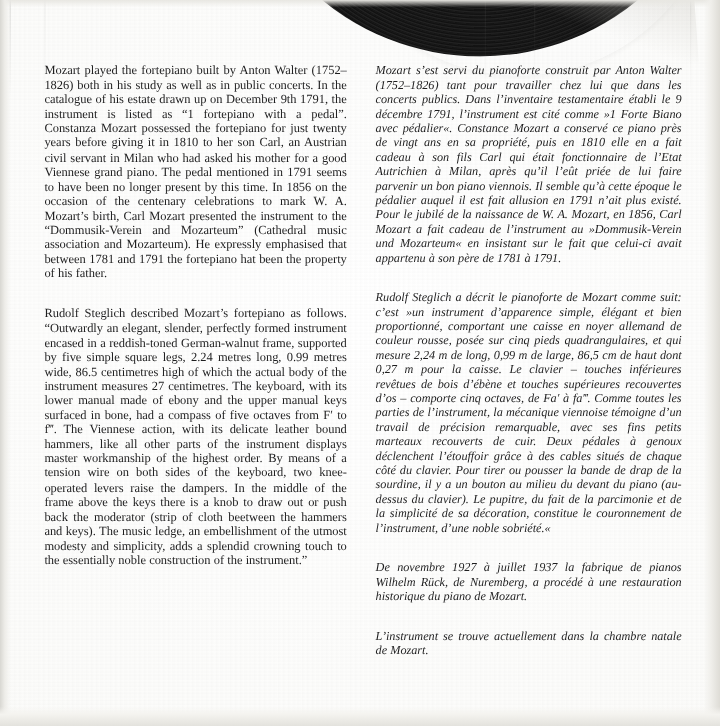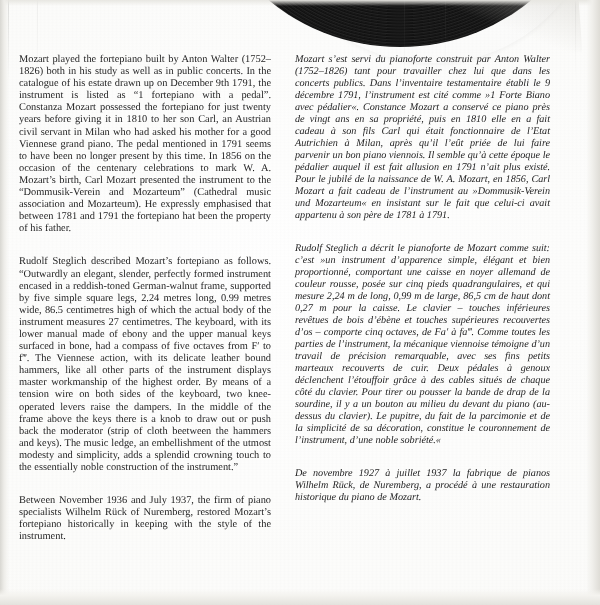--- a/index.html
+++ b/index.html
@@ -109,21 +109,21 @@
     background: linear-gradient(180deg, rgba(150,150,148,0.30), rgba(150,150,148,0));
   }
 
   
   .columns {
     position: absolute;
     left: 0; right: 0;
     top: 54px;
     display: flex;
     gap: 24px;
-    padding: 0 34px 0 19px;
+    padding: 0 34px 0 37px;
     box-sizing: border-box;
   }
   .col {
     width: 252px;
     flex: 0 0 252px;
   }
   .col-fr { width: 255px; flex: 0 0 255px; font-style: italic; }
 
   p.para {
     margin: 0 0 15px 0;
@@ -166,27 +166,27 @@
     <div class="scan-streak" style="left:404px; opacity:.35;"></div>
     <div class="scan-streak" style="left:445px; opacity:.30;"></div>
     <div class="scan-streak" style="left:575px; opacity:.5;"></div>
   </div>
 
   <div class="columns">
 
     <div class="col col-en">
       <p class="para gap-lg">Mozart played the fortepiano built by Anton Walter (1752–1826) both in his study as well as in public concerts. In the catalogue of his estate drawn up on December 9th 1791, the instrument is listed as “1 fortepiano with a pedal”. Constanza Mozart possessed the fortepiano for just twenty years before giving it in 1810 to her son Carl, an Austrian civil servant in Milan who had asked his mother for a good Viennese grand piano. The pedal mentioned in 1791 seems to have been no longer present by this time. In 1856 on the occasion of the centenary celebrations to mark W. A. Mozart’s birth, Carl Mozart presented the instrument to the “Dommusik-Verein and Mozarteum” (Cathedral music association and Mozarteum). He expressly emphasised that between 1781 and 1791 the fortepiano hat been the property of his father.</p>
       <p class="para gap-lg">Rudolf Steglich described Mozart’s fortepiano as follows. “Outwardly an elegant, slender, perfectly formed instrument encased in a reddish-toned German-walnut frame, supported by five simple square legs, 2.24 metres long, 0.99 metres wide, 86.5 centimetres high of which the actual body of the instrument measures 27 centimetres. The keyboard, with its lower manual made of ebony and the upper manual keys surfaced in bone, had a compass of five octaves from F′ to f‴. The Viennese action, with its delicate leather bound hammers, like all other parts of the instrument displays master workmanship of the highest order. By means of a tension wire on both sides of the keyboard, two knee-operated levers raise the dampers. In the middle of the frame above the keys there is a knob to draw out or push back the moderator (strip of cloth beetween the hammers and keys). The music ledge, an embellishment of the utmost modesty and simplicity, adds a splendid crowning touch to the essentially noble construction of the instrument.”</p>
-      <p class="para gap-lg">Between November 1936 and July 1937, the firm of piano specialists Wilhelm Rück of Nuremberg, restored Mozart’s fortepiano historically in keeping with the style of the instrument.</p>
     </div>
 
     <div class="col col-fr">
       <p class="para gap-lg">Mozart s’est servi du pianoforte construit par Anton Walter (1752–1826) tant pour travailler chez lui que dans les concerts publics. Dans l’inventaire testamentaire établi le 9 décembre 1791, l’instrument est cité comme »1 Forte Biano avec pédalier«. Constance Mozart a conservé ce piano près de vingt ans en sa propriété, puis en 1810 elle en a fait cadeau à son fils Carl qui était fonctionnaire de l’Etat Autrichien à Milan, après qu’il l’eût priée de lui faire parvenir un bon piano viennois. Il semble qu’à cette époque le pédalier auquel il est fait allusion en 1791 n’ait plus existé. Pour le jubilé de la naissance de W. A. Mozart, en 1856, Carl Mozart a fait cadeau de l’instrument au »Dommusik-Verein und Mozarteum« en insistant sur le fait que celui-ci avait appartenu à son père de 1781 à 1791.</p>
       <p class="para gap-lg">Rudolf Steglich a décrit le pianoforte de Mozart comme suit: c’est »un instrument d’apparence simple, élégant et bien proportionné, comportant une caisse en noyer allemand de couleur rousse, posée sur cinq pieds quadrangulaires, et qui mesure 2,24 m de long, 0,99 m de large, 86,5 cm de haut dont 0,27 m pour la caisse. Le clavier – touches inférieures revêtues de bois d’ébène et touches supérieures recouvertes d’os – comporte cinq octaves, de Fa′ à fa‴. Comme toutes les parties de l’instrument, la mécanique viennoise témoigne d’un travail de précision remarquable, avec ses fins petits marteaux recouverts de cuir. Deux pédales à genoux déclenchent l’étouffoir grâce à des cables situés de chaque côté du clavier. Pour tirer ou pousser la bande de drap de la sourdine, il y a un bouton au milieu du devant du piano (au-dessus du clavier). Le pupitre, du fait de la parcimonie et de la simplicité de sa décoration, constitue le couronnement de l’instrument, d’une noble sobriété.«</p>
       <p class="para gap-lg">De novembre 1927 à juillet 1937 la fabrique de pianos Wilhelm Rück, de Nuremberg, a procédé à une restauration historique du piano de Mozart.</p>
+      <p class="para">L’instrument se trouve actuellement dans la chambre natale de Mozart.</p>
     </div>
 
   </div>
 
   <div class="paper-grain"></div>
   <div class="edge-top"></div>
   <div class="edge-left"></div>
   <div class="edge-right"></div>
   <div class="edge-bottom"></div>
 

